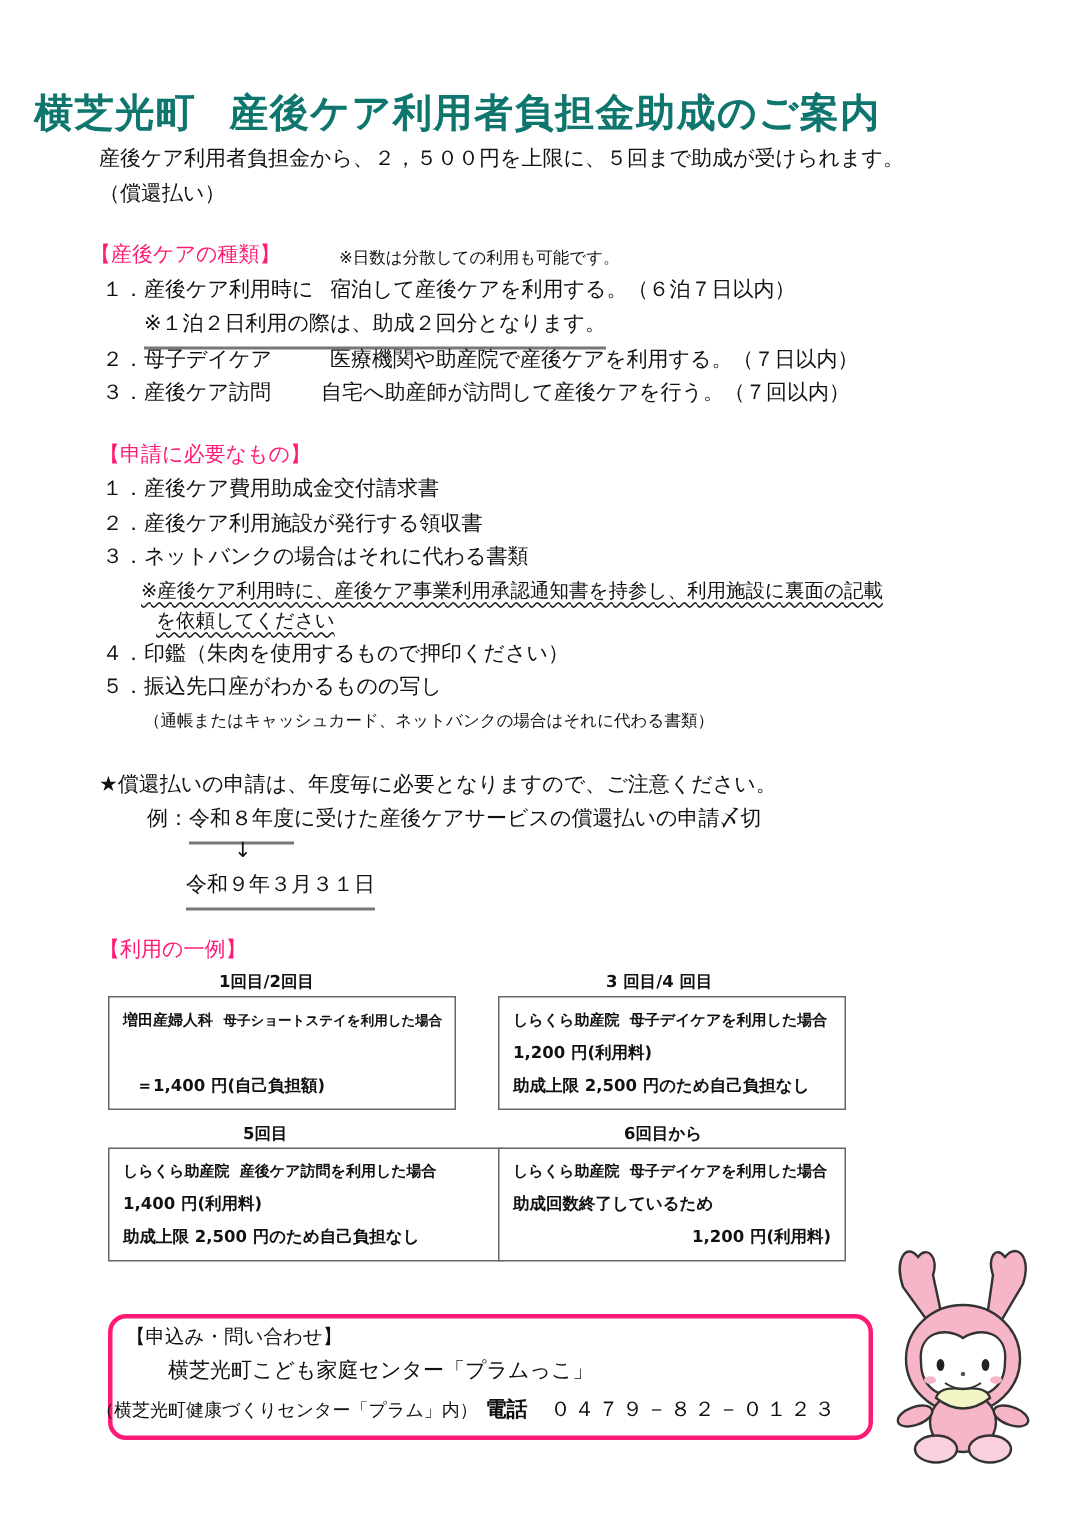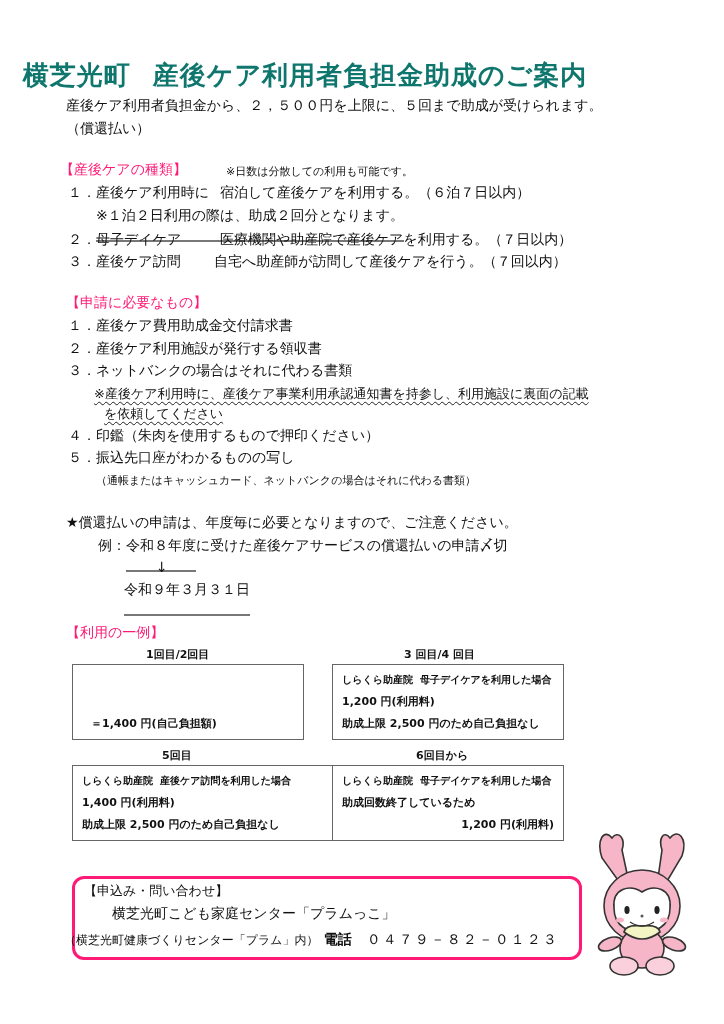--- a/index.html
+++ b/index.html
@@ -13,21 +13,21 @@
     font-size:26px; font-weight:bold; color:#0f766e; letter-spacing:1px;
   }
   .title .sp { display:inline-block; width:22px; }
   .t14 { font-size:14px; }
   .t13 { font-size:13px; }
   .t12 { font-size:12px; }
   .t11 { font-size:11px; }
   .t10 { font-size:10px; }
   .pink { color:#ff1a75; }
   .bold { font-weight:bold; }
-  .ul-thick { border-bottom:2px solid #777; padding-bottom:17px; }
+  .ul-thick { border-bottom:2px solid #777; padding-bottom:7px; }
   .ul-wavy { text-decoration: underline wavy #222; text-underline-offset:3px; text-decoration-thickness:1px; }
   .box {
     position:absolute; border:1px solid #666; background:#fff; box-sizing:border-box;
   }
   .box .ln { position:absolute; left:9px; white-space:nowrap; }
   .contact {
     position:absolute; left:72px; top:876px; width:510px; height:84px;
     border:3px solid #ff1a75; border-radius:12px; box-sizing:border-box;
   }
   .mascot { position:absolute; left:592px; top:828px; width:110px; height:150px; }
@@ -73,20 +73,21 @@
 </div>
 <div class="abs t14" style="left:156px; top:559px;">↓</div>
 <div class="abs t14" style="left:124px; top:581px;">
   <span class="ul-thick">令和９年３月３１日</span>
 </div>
 
 <div class="abs t14 pink" style="left:66px; top:624px;">【利用の一例】</div>
 
 <div class="abs t11 bold" style="left:146px; top:647px;">1回目/2回目</div>
 <div class="box" style="left:72px; top:664px; width:232px; height:76px;">
+  <div class="ln t10 bold" style="top:8px;"><span>増田産婦人科</span>&nbsp;&nbsp;<span style="font-size:9px;">母子ショートステイを利用した場合</span></div>
   <div class="ln t11 bold" style="top:51px; left:18px;">＝1,400 円(自己負担額)</div>
 </div>
 
 <div class="abs t11 bold" style="left:404px; top:647px;">3 回目/4 回目</div>
 <div class="box" style="left:332px; top:664px; width:232px; height:76px;">
   <div class="ln t10 bold" style="top:8px;"><span>しらくら助産院</span>&nbsp;&nbsp;<span>母子デイケアを利用した場合</span></div>
   <div class="ln t11 bold" style="top:29px;">1,200 円(利用料)</div>
   <div class="ln t11 bold" style="top:51px;">助成上限 2,500 円のため自己負担なし</div>
 </div>
 

